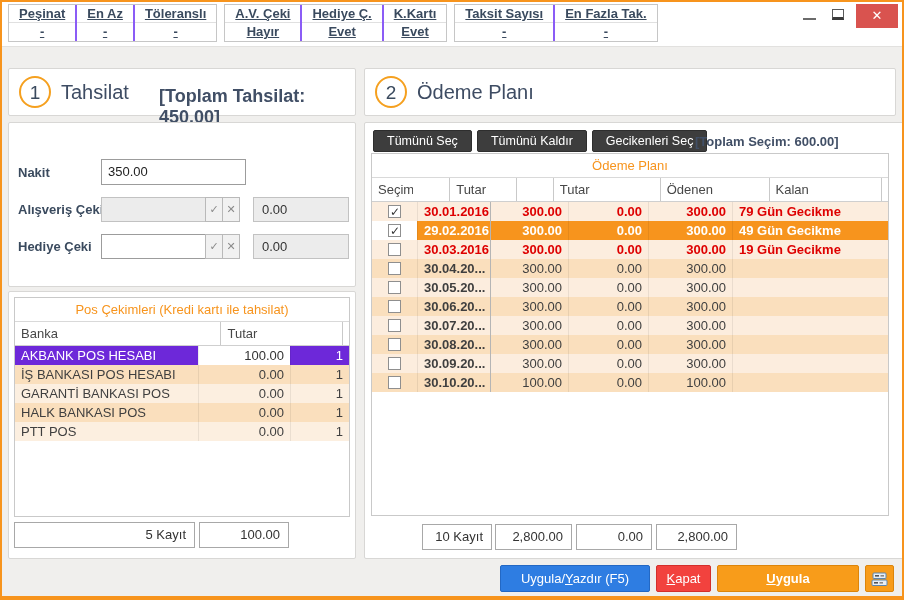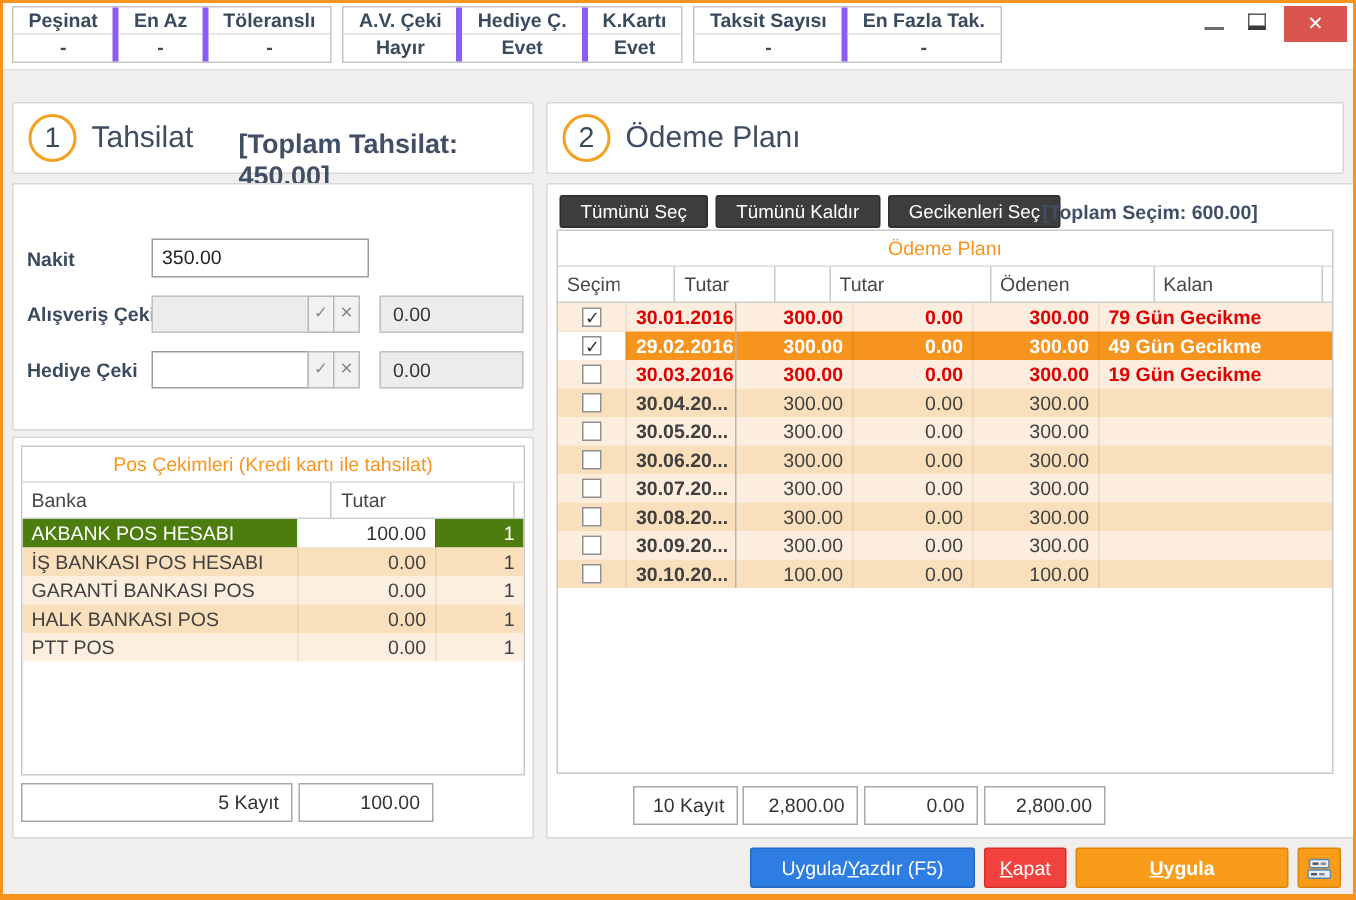--- a/index.html
+++ b/index.html
@@ -11,23 +11,23 @@
     background: #f0efed;
     color: #3f3f3f;
     overflow: hidden;
   }
   .window-border { position:absolute; inset:0; border:2px solid #f7941d; border-bottom-width:4px; pointer-events:none; z-index:90; }
 
   
   .titlebar { position:absolute; left:2px; top:2px; right:2px; height:45px; background:#ffffff; border-bottom:1px solid #e2e1df; }
   .toolbar { position:absolute; left:8px; top:4px; display:flex; gap:7px; }
   .tb-group { display:flex; border:1px solid #c6c6c6; background:#fff; }
-  .tb-cell { display:flex; flex-direction:column; border-left:4px solid #8b5cf6; }
+  .tb-cell { display:flex; flex-direction:column; border-left:2px solid #8b5cf6; }
   .tb-cell:first-child { border-left:none; }
-  .tb-lbl, .tb-val { padding:0 10px; height:18px; line-height:18px; text-align:center; font-weight:bold; color:#3a4a5e; white-space:nowrap; }
+  .tb-lbl, .tb-val { padding:0 10px; height:18px; line-height:18px; text-align:center; font-weight:bold; color:#3a4a5e; white-space:nowrap;text-decoration:underline; }
   .tb-lbl { border-bottom:1px solid #e0e0e0; }
   .win-min { position:absolute; left:803px; top:17px; width:13px; height:3px; border-bottom:2px solid #6b6b6b; cursor:pointer; }
   .win-max { position:absolute; left:832px; top:9px; width:12px; height:11px; border:1px solid #5a5a5a; border-bottom:3px solid #3a3a3a; background:#fff; cursor:pointer; }
   .win-close { position:absolute; left:856px; top:4px; width:42px; height:24px; background:#d9534f; color:#fff; text-align:center; line-height:24px; font-size:13px; font-weight:bold; cursor:pointer; }
 
   
   .panel { position:absolute; background:#fff; border:1px solid #d8d7d5; border-radius:2px; }
   #p-left-head  { left:8px;   top:68px;  width:348px; height:48px; }
   #p-left-form  { left:8px;   top:122px; width:348px; height:165px; }
   #p-left-pos   { left:8px;   top:291px; width:348px; height:268px; }
@@ -54,21 +54,21 @@
 
   
   #pos-tbl { left:5px; top:5px; width:336px; height:220px; }
   .pos-c1 { width:183px; } .pos-c2 { width:92px; } .pos-c3 { flex:1; }
   .pos-row { display:flex; height:19px; line-height:19px; cursor:pointer; }
   .pos-row:nth-child(odd) { background:#fcefe0; }
   .pos-row:nth-child(even) { background:#fadfbd; }
   .pos-row .pos-c1 { padding-left:6px; white-space:nowrap; overflow:hidden; }
   .pos-row .pos-c2 { text-align:right; padding-right:6px; border-left:1px solid rgba(0,0,0,0.07); }
   .pos-row .pos-c3 { text-align:right; padding-right:6px; border-left:1px solid rgba(0,0,0,0.07); }
-  .pos-row.sel { background:#4d7c0f; color:#fff; }
+  .pos-row.sel { background:#6d28d9; color:#fff; }
   .pos-row.sel .pos-c2 { background:#fff; color:#333; }
   .foot-box { position:absolute; height:26px; border:1px solid #a8a8a8; background:#fff; text-align:right; line-height:24px; padding-right:8px; color:#333; }
 
   
   .sel-btns { position:absolute; left:8px; top:7px; display:flex; gap:5px; }
   .dark-btn { background:#3d3d3d; border:1px solid #2e2e2e; color:#fff; font-size:12.5px; height:22px; line-height:20px; padding:0 13px; border-radius:2px; cursor:pointer; white-space:nowrap; }
   .plan-total { position:absolute; left:330px; top:11px; color:#414f66; font-weight:bold; }
 
   
   #plan-tbl { left:6px; top:30px; width:518px; height:363px; }

